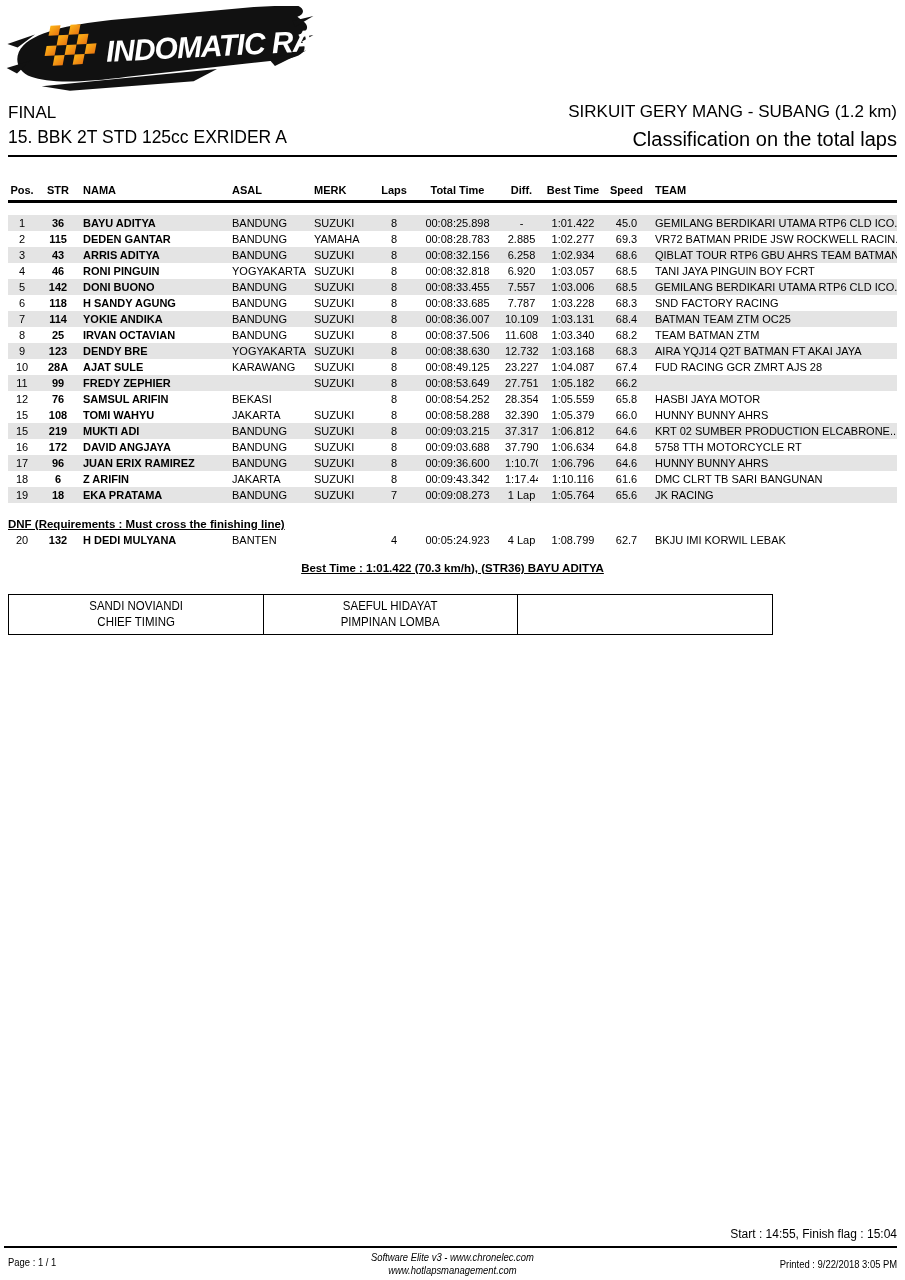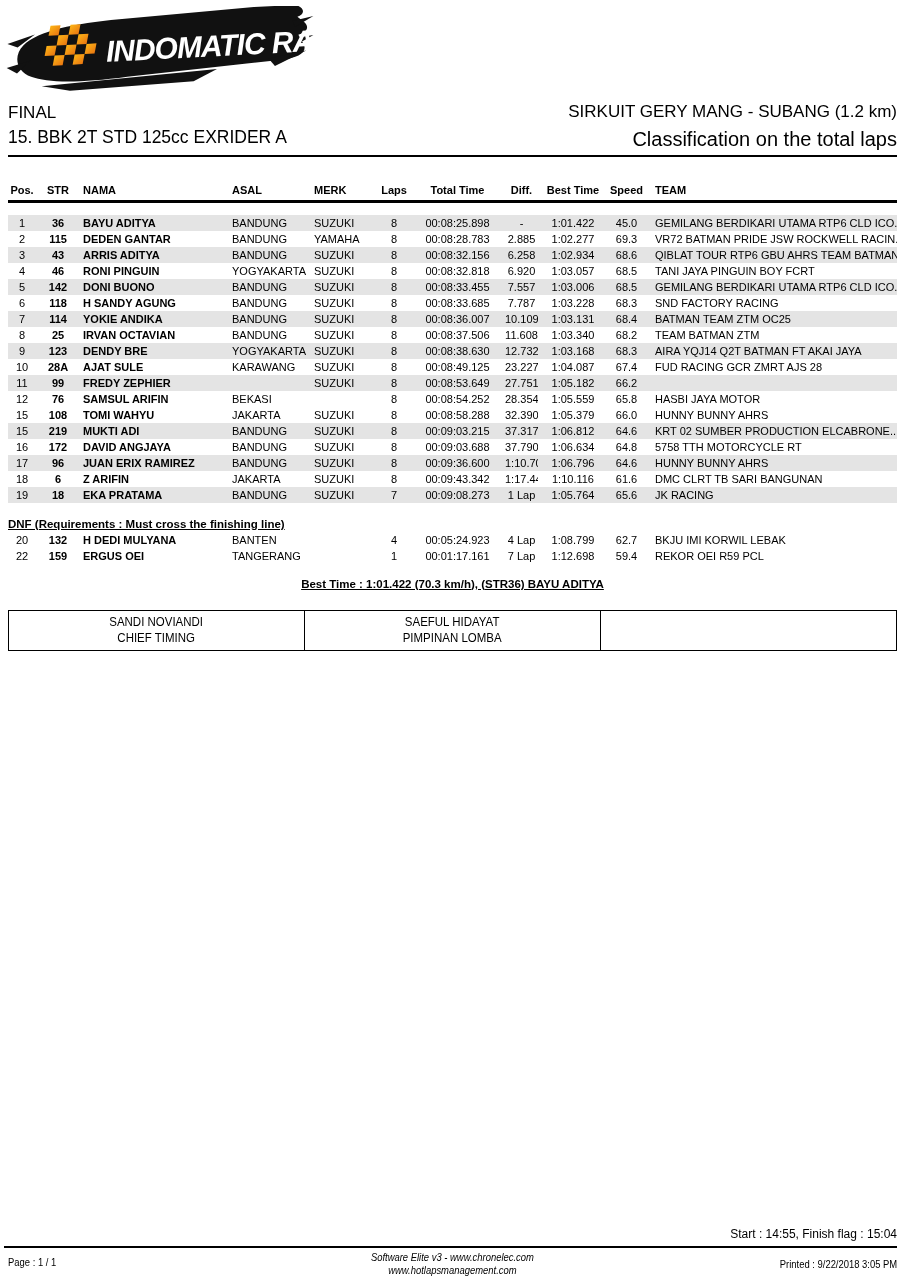--- a/index.html
+++ b/index.html
@@ -39,21 +39,21 @@
   table.res th:nth-child(9), table.res td:nth-child(9),
   table.res th:nth-child(10),table.res td:nth-child(10){ text-align:center; }
   table.res th:nth-child(11),table.res td:nth-child(11){ text-align:left; padding-left:10px; }
 
   .dnf-label { margin-top:15px; font-size:11.5px; font-weight:bold; text-decoration:underline; }
   table.dnf { margin-top:2px; }
   .best-line { margin-top:14px; text-align:center; font-size:11.5px; font-weight:bold;
     text-decoration:underline; }
 
   
-  table.sig { margin-top:20px; border-collapse:collapse; table-layout:fixed; width:889px; }
+  table.sig { margin-top:20px; border-collapse:collapse; table-layout:fixed; width:765px; }
   table.sig td { border:1.5px solid #000; height:40px; vertical-align:middle; text-align:center; }
   .sig-inner { display:inline-block; transform:scaleX(0.85); transform-origin:center; }
   .sig-inner div { font-size:13.5px; line-height:16px; }
 
   
   .f-start { position:absolute; right:8px; top:1227px; font-size:12px; }
   .rule-bottom { position:absolute; left:4px; right:8px; top:1246px; height:2px; background:#000; }
   .f-page { position:absolute; left:8px; top:1256px; font-size:11.5px;
     transform:scaleX(0.82); transform-origin:left center; }
   .f-center { position:absolute; left:0; right:0; top:1251px; text-align:center; font-size:11.5px;font-style:italic; }
@@ -399,33 +399,20 @@
             <td class="bold">H DEDI MULYANA</td>
             <td>BANTEN</td>
             <td></td>
             <td>4</td>
             <td>00:05:24.923</td>
             <td>4 Lap</td>
             <td>1:08.799</td>
             <td>62.7</td>
             <td>BKJU IMI KORWIL LEBAK</td>
           </tr>
-          <tr>
-            <td>22</td>
-            <td class="bold">159</td>
-            <td class="bold">ERGUS OEI</td>
-            <td>TANGERANG</td>
-            <td></td>
-            <td>1</td>
-            <td>00:01:17.161</td>
-            <td>7 Lap</td>
-            <td>1:12.698</td>
-            <td>59.4</td>
-            <td>REKOR OEI R59 PCL</td>
-          </tr>
         </tbody>
     </table>
 
     <div class="best-line">Best Time : 1:01.422 (70.3 km/h), (STR36) BAYU ADITYA</div>
 
     <table class="sig">
       <tbody>
           <tr>
         <td>
           <div class="sig-inner">

